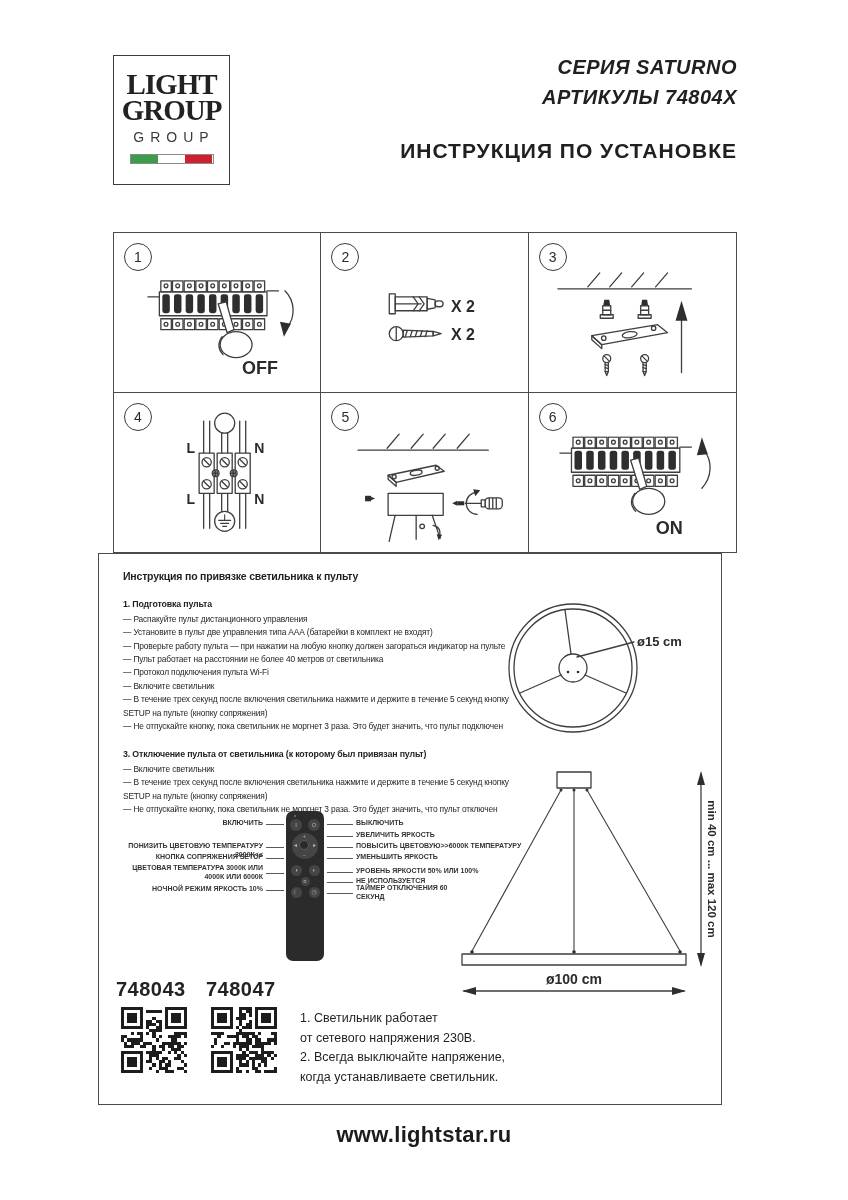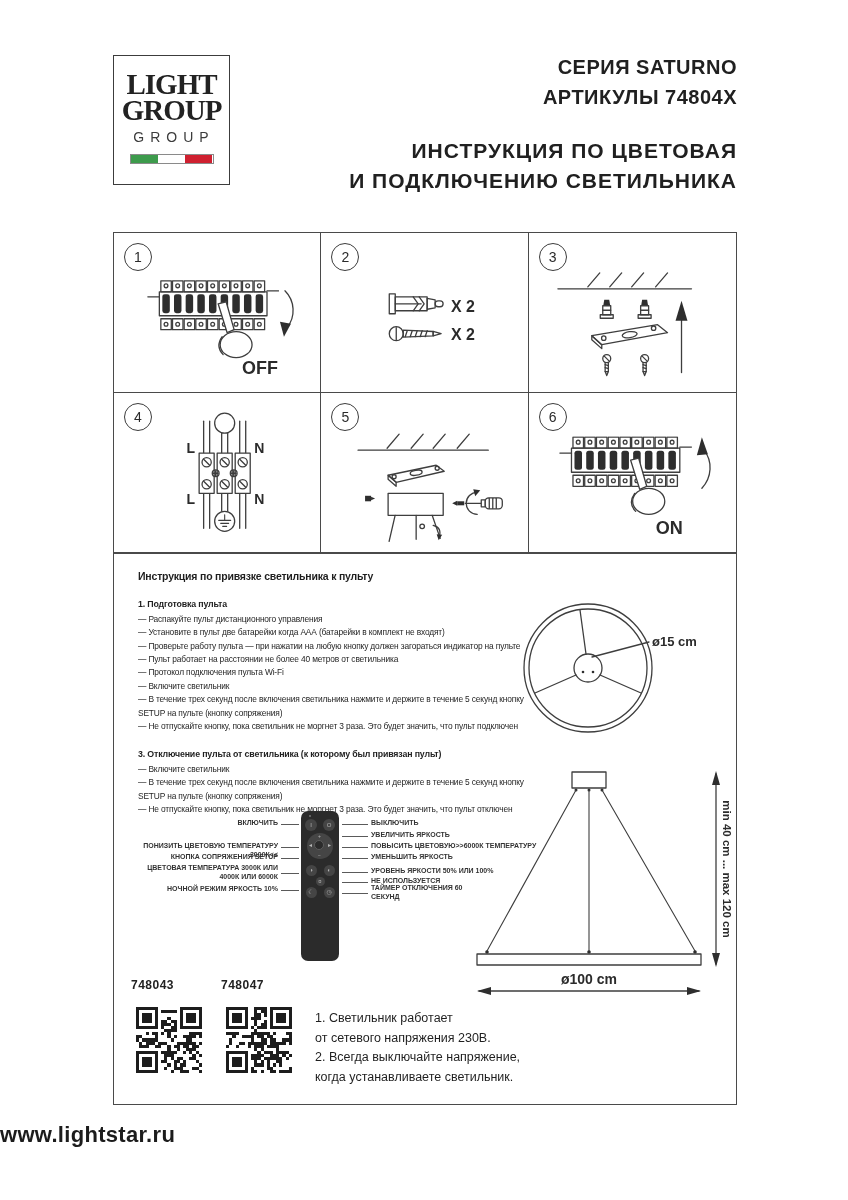--- a/index.html
+++ b/index.html
@@ -7,37 +7,37 @@
         font-family:"Liberation Sans",sans-serif;color:#2e2e2e;border-radius:28px;}
   
   .logo{position:absolute;left:113px;top:55px;width:117px;height:130px;border:1px solid #3c3c3c;
         box-sizing:border-box;text-align:center;padding-top:16px;}
   .logo .w{font-family:"Liberation Serif",serif;font-weight:bold;font-size:29px;line-height:.88;
            letter-spacing:-1px;color:#222;}
   .logo .grp{font-size:14px;letter-spacing:6px;margin-top:6px;color:#3c3c3c;padding-left:5px;}
   .flag{width:82px;height:8px;margin:9px auto 0;border:1px solid #8a8a8a;display:flex;box-sizing:content-box;}
   .flag div{flex:1;}
   .hdr{position:absolute;right:111px;top:52px;text-align:right;color:#202020;}
-  .hdr .series{font-size:20px;font-weight:bold;letter-spacing:.5px;line-height:30px;}
+  .hdr .series{font-size:20px;font-weight:bold;letter-spacing:.5px;line-height:30px;font-style:italic;}
   .hdr .title{margin-top:24px;font-size:21px;font-weight:bold;letter-spacing:1px;line-height:30px;}
   
   .grid{position:absolute;left:113px;top:232px;width:624px;height:321px;border:1px solid #4a4a4a;
         display:grid;grid-template-columns:repeat(3,1fr);grid-template-rows:1fr 1fr;box-sizing:border-box;}
   .cell{position:relative;border-right:1px solid #4a4a4a;border-bottom:1px solid #4a4a4a;}
   .cell:nth-child(3n){border-right:none;}
   .cell:nth-child(n+4){border-bottom:none;}
   .num{position:absolute;left:10px;top:10px;width:26px;height:26px;border:1px solid #3c3c3c;border-radius:50%;
        display:flex;align-items:center;justify-content:center;font-size:14px;color:#2b2b2b;background:#fff;z-index:2;}
   .cell svg{position:absolute;left:0;top:0;width:100%;height:100%;}
   .st{stroke:#3e3e3e;stroke-width:1.3;fill:none;stroke-linecap:round;stroke-linejoin:round;}
   .stw{stroke:#3e3e3e;stroke-width:1.3;fill:#fff;stroke-linejoin:round;}
   .fd{fill:#2e2e2e;stroke:none;}
   .svgtxt{fill:#2b2b2b;font-family:"Liberation Sans",sans-serif;font-weight:600;}
   
-  .lower{position:absolute;left:113px;top:553px;width:624px;height:552px;border:1px solid #4a4a4a;box-sizing:border-box;}
+  .lower{position:absolute;left:98px;top:553px;width:624px;height:552px;border:1px solid #4a4a4a;box-sizing:border-box;}
   .pair{position:absolute;left:24px;top:16px;width:400px;font-size:8.4px;line-height:13.4px;
         letter-spacing:-.15px;color:#1f1f1f;}
   .pair .t{font-size:10.5px;font-weight:bold;letter-spacing:-.2px;margin-bottom:5px;}
   .pair .h{font-size:8.8px;font-weight:bold;margin-top:15px;margin-bottom:1px;}
   .topview{position:absolute;left:385px;top:30px;width:235px;height:165px;}
   .pendant{position:absolute;left:355px;top:210px;width:265px;height:245px;}
   
   .remote{position:absolute;left:187px;top:257px;width:38px;height:150px;background:#2b2b2b;border-radius:7px;}
   .rdot{position:absolute;left:8px;top:4px;width:2px;height:2px;border-radius:50%;background:#777;}
   .rb{position:absolute;border-radius:50%;background:#454545;color:#b5b5b5;display:flex;align-items:center;
@@ -47,24 +47,24 @@
         border:1px solid #5c5c5c;box-sizing:border-box;}
   .dg{position:absolute;color:#b5b5b5;font-size:5px;line-height:5px;}
   .lbl{position:absolute;font-size:7px;font-weight:600;line-height:8.5px;color:#333;}
   .lbl.l{left:14px;width:150px;text-align:right;}
   .lbl.r{left:257px;width:175px;}
   .lbl.r.w2{width:95px;}
   .lline{position:absolute;height:1px;background:#5a5a5a;}
   .lline.ll{left:167px;width:18px;}
   .lline.rl{left:228px;width:26px;}
   
-  .qrlabel{position:absolute;top:424px;font-size:12px;font-weight:600;letter-spacing:.5px;color:#222;}
+  .qrlabel{position:absolute;top:424px;font-size:20px;font-weight:600;letter-spacing:.5px;color:#222;}
   .qr{position:absolute;top:450px;width:72px;height:72px;}
   .notes{position:absolute;left:201px;top:455px;font-size:12.5px;line-height:19.5px;color:#1f1f1f;}
-  .footer{position:absolute;left:0;width:848px;top:1122px;text-align:left;font-size:22px;
+  .footer{position:absolute;left:0;width:848px;top:1122px;text-align:center;font-size:22px;
           font-weight:bold;letter-spacing:.3px;color:#1c1c1c;}
   .hiddefs{position:absolute;width:0;height:0;overflow:hidden;}
 </style>
 </head>
 <body>
 
 <svg class="hiddefs" aria-hidden="true">
   <defs>
     <symbol id="brk" viewBox="0 0 132 56">
       <line class="st" x1="0" y1="17" x2="12" y2="17"></line>
@@ -142,22 +142,21 @@
       <div style="background:#3d9b4c"></div>
       <div style="background:#ffffff"></div>
       <div style="background:#cf2030"></div>
     </div>
   </div>
 
   <div class="hdr">
     <div class="series">СЕРИЯ SATURNO</div>
     <div class="series">АРТИКУЛЫ 74804X</div>
     <div class="title">
-      <div>ИНСТРУКЦИЯ ПО ЦВЕТОВАЯ</div>
-      <div>И ПОДКЛЮЧЕНИЮ СВЕТИЛЬНИКА</div>
+      <div>ИНСТРУКЦИЯ ПО УСТАНОВКЕ</div>
     </div>
   </div>
 
   <div class="grid">
 
     <div class="cell">
       <div class="num">1</div>
       <svg viewBox="0 0 206 159">
         <use href="#brk" x="33" y="47" width="132" height="56"></use>
         <use href="#hand" x="96" y="68" width="50" height="62"></use>
@@ -364,21 +363,21 @@
       </svg>
     </div>
   </div>
 
   <div class="lower">
 
     <div class="pair">
       <div class="t">Инструкция по привязке светильника к пульту</div>
       <div class="h">1. Подготовка пульта</div>
       <div>— Распакуйте пульт дистанционного управления</div>
-      <div>— Установите в пульт две батарейки когда ААА (батарейки в комплект не входят)</div>
+      <div>— Установите в пульт две управления типа ААА (батарейки в комплект не входят)</div>
       <div>— Проверьте работу пульта — при нажатии на любую кнопку должен загораться индикатор на пульте</div>
       <div>— Пульт работает на расстоянии не более 40 метров от светильника</div>
       <div>— Протокол подключения пульта Wi-Fi</div>
       <div>— Включите светильник</div>
       <div>— В течение трех секунд после включения светильника нажмите и держите в течение 5 секунд кнопку SETUP на пульте (кнопку сопряжения)</div>
       <div>— Не отпускайте кнопку, пока светильник не моргнет 3 раза. Это будет значить, что пульт подключен</div>
       <div class="h">3. Отключение пульта от светильника (к которому был привязан пульт)</div>
       <div>— Включите светильник</div>
       <div>— В течение трех секунд после включения светильника нажмите и держите в течение 5 секунд кнопку SETUP на пульте (кнопку сопряжения)</div>
       <div>— Не отпускайте кнопку, пока светильник не моргнет 3 раза. Это будет значить, что пульт отключен</div>

